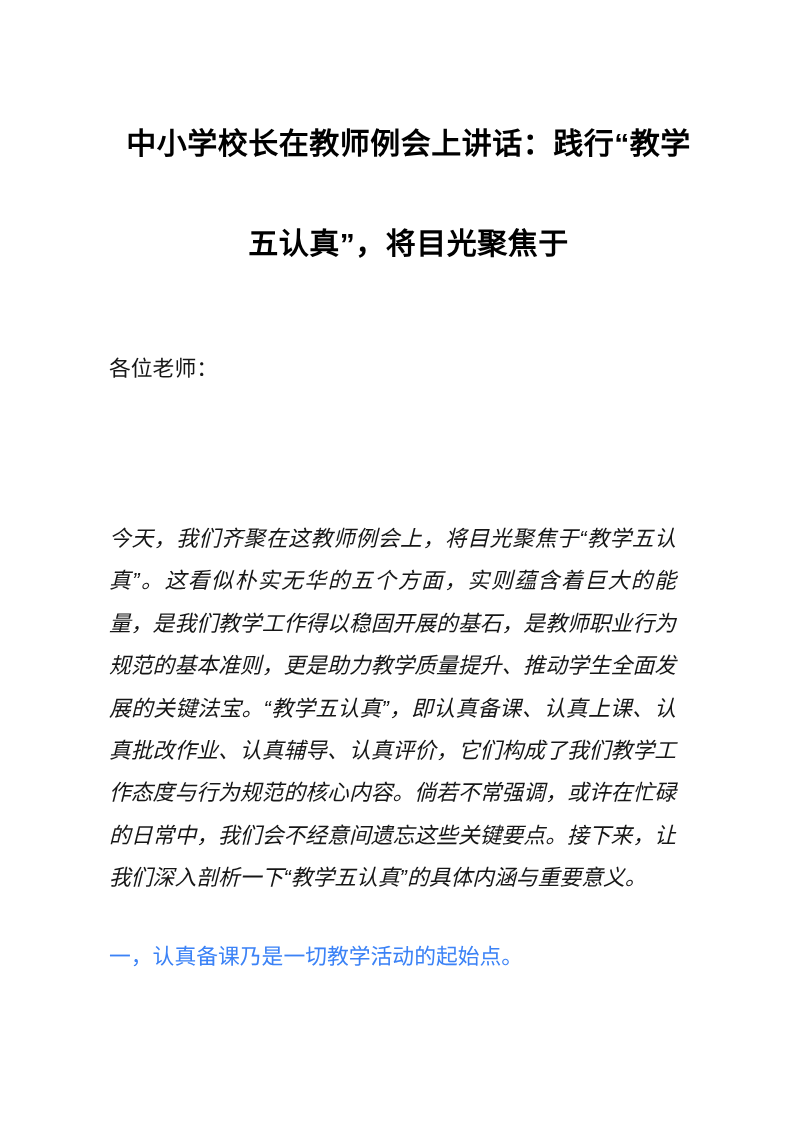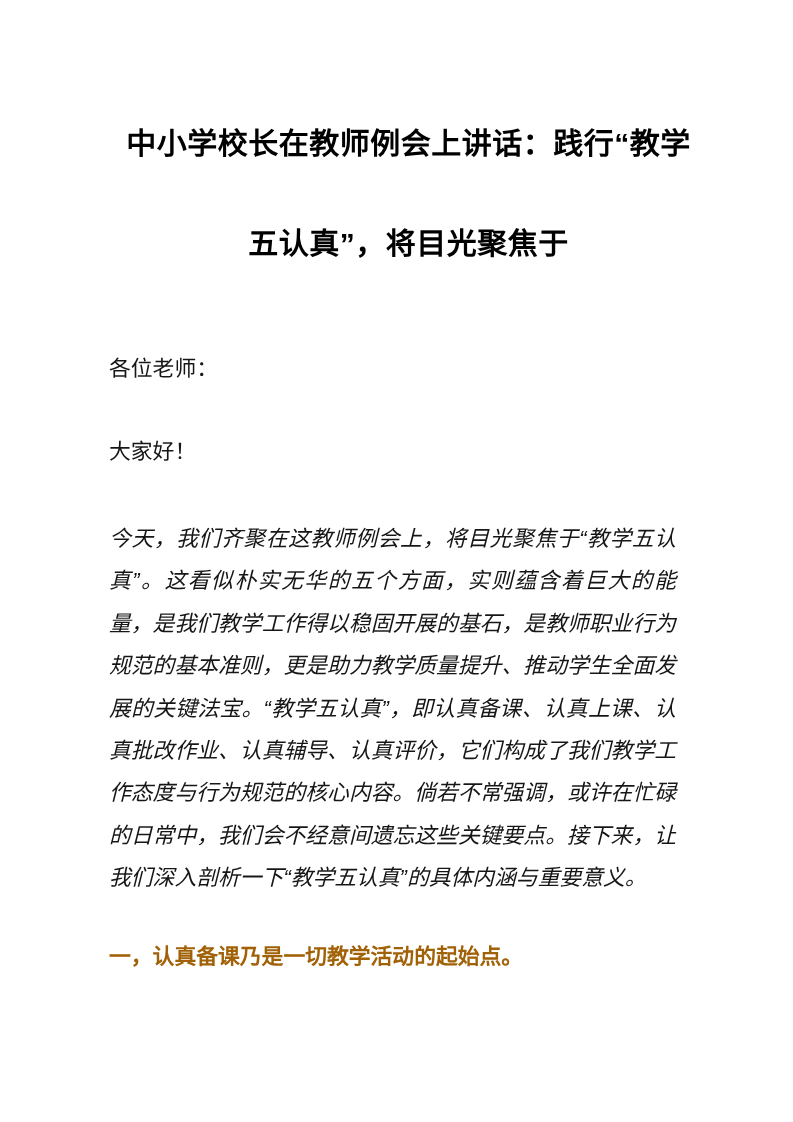--- a/index.html
+++ b/index.html
@@ -44,36 +44,35 @@
   .greeting   { top: 344px; }
   .salutation { top: 427px; }
   .body-paragraph {
     top: 514px;
     text-align: justify;
     text-justify: inter-ideograph;
     font-style: italic;
   }
   .section-heading {
     top: 931px;
-    font-weight: 700;
-    color: #a16207;
+    font-weight: 400;
+    color: #3b82f6;
     line-height: 43px;
   }
 </style>
 </head>
 <body>
 
 <div class="page">
 
   <div class="doc-title">
     <div class="title-line">中小学校长在教师例会上讲话：践行“教学</div>
     <div class="title-line">五认真”，将目光聚焦于</div>
   </div>
 
   <p class="body-text greeting">各位老师：</p>
 
-  <p class="body-text salutation">大家好！</p>
 
   <p class="body-text body-paragraph">今天，我们齐聚在这教师例会上，将目光聚焦于“教学五认真”。这看似朴实无华的五个方面，实则蕴含着巨大的能量，是我们教学工作得以稳固开展的基石，是教师职业行为规范的基本准则，更是助力教学质量提升、推动学生全面发展的关键法宝。“教学五认真”，即认真备课、认真上课、认真批改作业、认真辅导、认真评价，它们构成了我们教学工作态度与行为规范的核心内容。倘若不常强调，或许在忙碌的日常中，我们会不经意间遗忘这些关键要点。接下来，让我们深入剖析一下“教学五认真”的具体内涵与重要意义。</p>
 
   <p class="body-text section-heading">一，认真备课乃是一切教学活动的起始点。</p>
 
 </div>
 
 </body></html>

